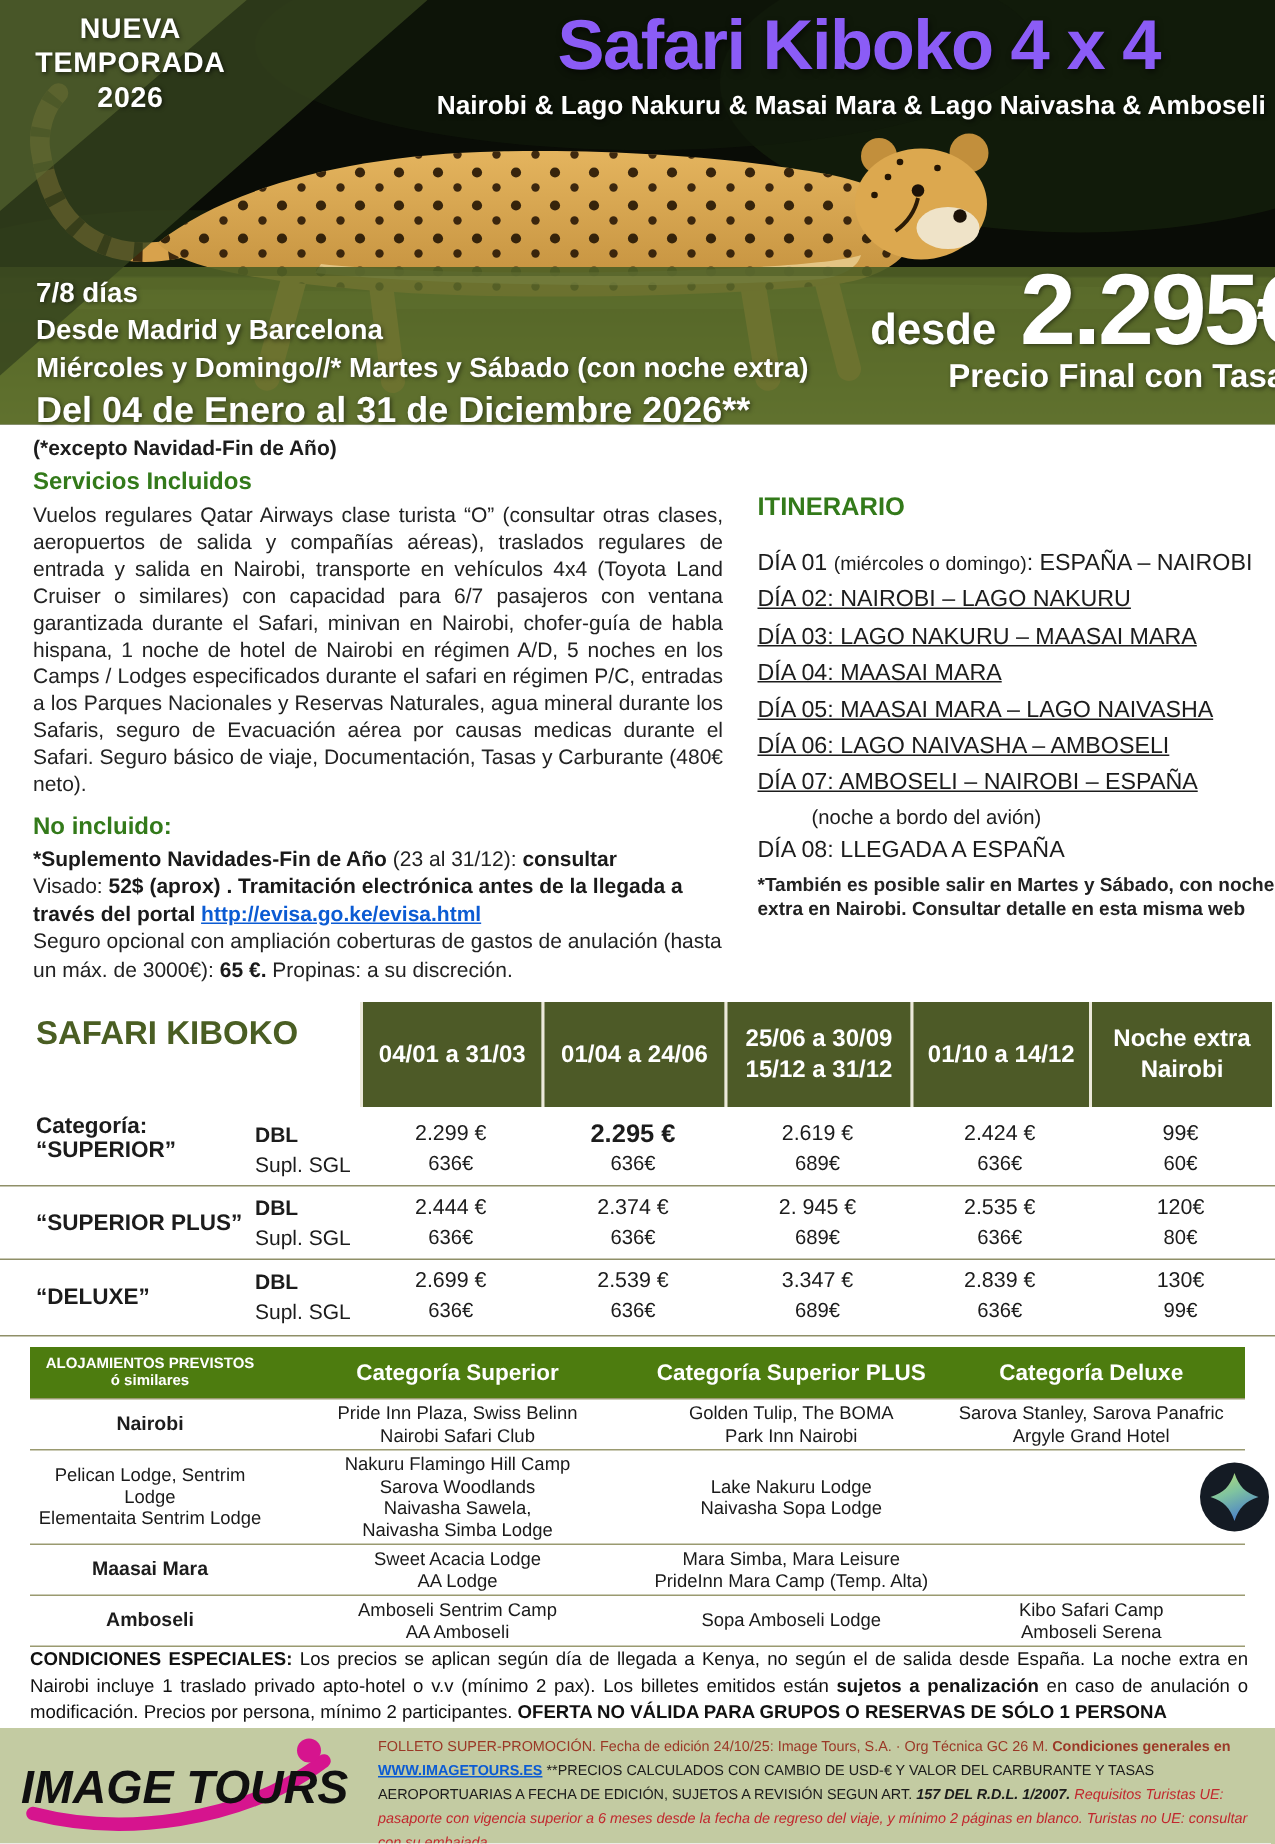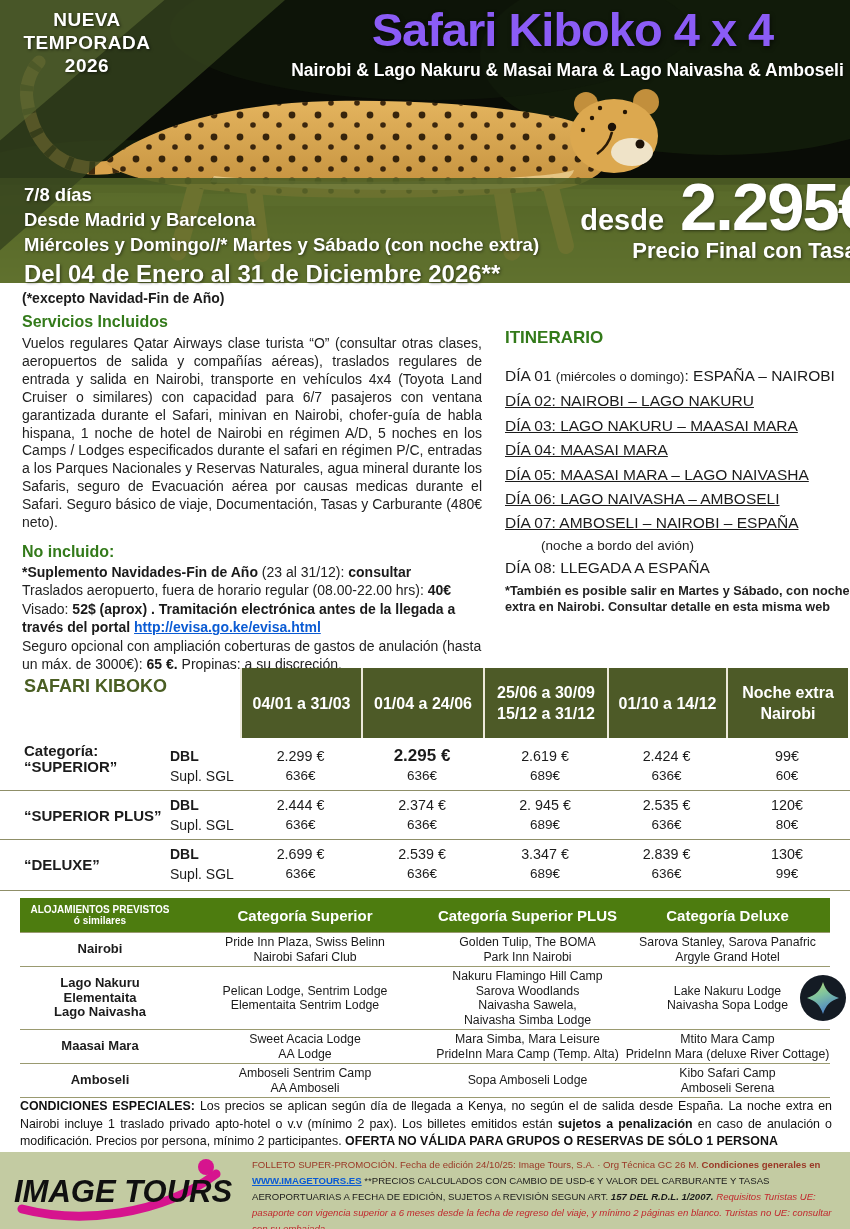--- a/index.html
+++ b/index.html
@@ -47,21 +47,21 @@
   .plane-note{font-size:13.5px;line-height:20px;margin-left:36px;}
   .itin-foot{font-size:12.7px;font-weight:bold;line-height:16px;margin-top:3px;color:#222;}
   
   .ptable-note{position:absolute;right:2px;top:640px;font-size:15px;font-weight:bold;}
   .ptable{position:absolute;left:0;top:668px;width:850px;}
   .phead{display:grid;grid-template-columns:240px 121px 122px 124px 119px 122px;height:70px;}
   .phcell{background:#4d5a27;color:#fff;font-weight:bold;font-size:16px;line-height:21px;
           display:flex;align-items:center;justify-content:center;text-align:center;
           white-space:pre-line;border-left:2px solid #ece9da;}
   .phcell:first-child{background:transparent;border-left:none;}
-  .ptitle{position:absolute;left:24px;top:8px;color:#4a5e23;font-size:18px;font-weight:bold;}
+  .ptitle{position:absolute;left:24px;top:8px;color:#4a5e23;font-size:22px;font-weight:bold;}
   .pcat{position:absolute;left:24px;top:74px;font-size:15px;font-weight:bold;}
   .pbody{margin-top:4px;}
   .pgroup{display:grid;grid-template-columns:170px 70px 121px 122px 124px 119px 122px;
           padding:4px 0;}
   .pgroup + .pgroup{border-top:1px solid #8f8f68;}
   .pbody{border-bottom:1px solid #8f8f68;padding-bottom:2px;}
   .pcatname{grid-row:1/3;align-self:center;padding-left:24px;font-weight:bold;font-size:15px;white-space:nowrap;}
   .psub{font-size:14px;font-weight:bold;line-height:20px;white-space:nowrap;}
   .psub.sgl{font-weight:normal;font-size:14px;}
   .pval{text-align:center;font-size:14.3px;line-height:20px;}
@@ -181,21 +181,20 @@
   </div>
 
   <div class="except-note">(*excepto Navidad-Fin de Año)</div>
 
   <div class="col-left">
     <p class="green-h">Servicios Incluidos</p>
     <p class="body-p">Vuelos regulares Qatar Airways clase turista “O” (consultar otras clases, aeropuertos de salida y compañías aéreas), traslados regulares de entrada y salida en Nairobi, transporte en vehículos 4x4 (Toyota Land Cruiser o similares) con capacidad para 6/7 pasajeros con ventana garantizada durante el Safari, minivan en Nairobi, chofer-guía de habla hispana, 1 noche de hotel de Nairobi en régimen A/D, 5 noches en los Camps / Lodges especificados durante el safari en régimen P/C, entradas a los Parques Nacionales y Reservas Naturales, agua mineral durante los Safaris, seguro de Evacuación aérea por causas medicas durante el Safari. Seguro básico de viaje, Documentación, Tasas y Carburante (480€ neto).</p>
     <div class="notinc">
       <p class="green-h" style="margin-bottom:2px;">No incluido:</p>
       <div class="nline"><b>*Suplemento Navidades-Fin de Año</b><span> (23 al 31/12): </span><b>consultar</b></div>
-      <div class="nline"><span>Traslados aeropuerto, fuera de horario regular (08.00-22.00 hrs): </span><b>40€</b></div>
       <div class="nline"><span>Visado: </span><b>52$ (aprox) .  Tramitación electrónica antes de la llegada a través del portal </b><a class="evisa-link" href="#" title="http://evisa.go.ke/evisa.html">http://evisa.go.ke/evisa.html</a></div>
       <div class="nline"><span>Seguro opcional con ampliación coberturas de gastos de anulación (hasta un máx. de 3000€): </span><b>65 €.</b><span>  Propinas: a su discreción.</span></div>
     </div>
   </div>
 
   <div class="col-right">
     <p class="itin-h">ITINERARIO</p>
     <div class="day-line"><span>DÍA 01 </span><span class="day-small">(miércoles o domingo)</span><span>: ESPAÑA – NAIROBI</span></div>
     <div class="days-block">DÍA 02: NAIROBI – LAGO NAKURU
 DÍA 03: LAGO NAKURU – MAASAI MARA
@@ -286,40 +285,35 @@
     <div class="arow">
       <div class="aloc">Nairobi</div>
       <div class="acell">Pride Inn Plaza, Swiss Belinn
 Nairobi Safari Club</div>
       <div class="acell">Golden Tulip, The BOMA
 Park Inn Nairobi</div>
       <div class="acell">Sarova Stanley, Sarova Panafric
 Argyle Grand Hotel</div>
     </div>
     <div class="arow">
-      <div class="aloc">Lago Nakuru
-Elementaita
-Lago Naivasha</div>
       <div class="acell">Pelican Lodge, Sentrim Lodge
 Elementaita Sentrim Lodge</div>
       <div class="acell">Nakuru Flamingo Hill Camp
 Sarova Woodlands
 Naivasha Sawela,
 Naivasha Simba Lodge</div>
       <div class="acell">Lake Nakuru Lodge
 Naivasha Sopa Lodge</div>
     </div>
     <div class="arow">
       <div class="aloc">Maasai Mara</div>
       <div class="acell">Sweet Acacia Lodge
 AA Lodge</div>
       <div class="acell">Mara Simba, Mara Leisure
 PrideInn Mara Camp (Temp. Alta)</div>
-      <div class="acell">Mtito Mara Camp
-PrideInn Mara (deluxe River Cottage)</div>
     </div>
     <div class="arow abottom">
       <div class="aloc">Amboseli</div>
       <div class="acell">Amboseli Sentrim Camp
 AA Amboseli</div>
       <div class="acell">Sopa Amboseli Lodge</div>
       <div class="acell">Kibo Safari Camp
 Amboseli Serena</div>
     </div>
   </div>

